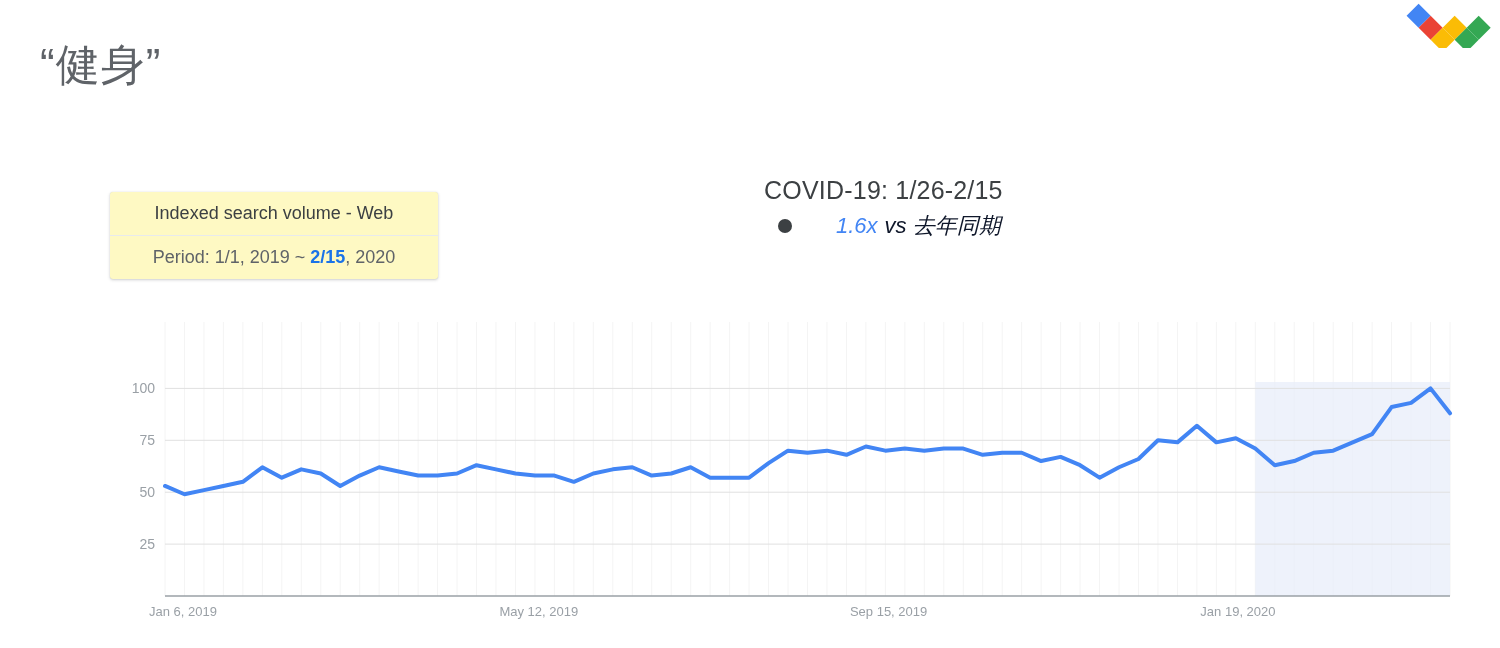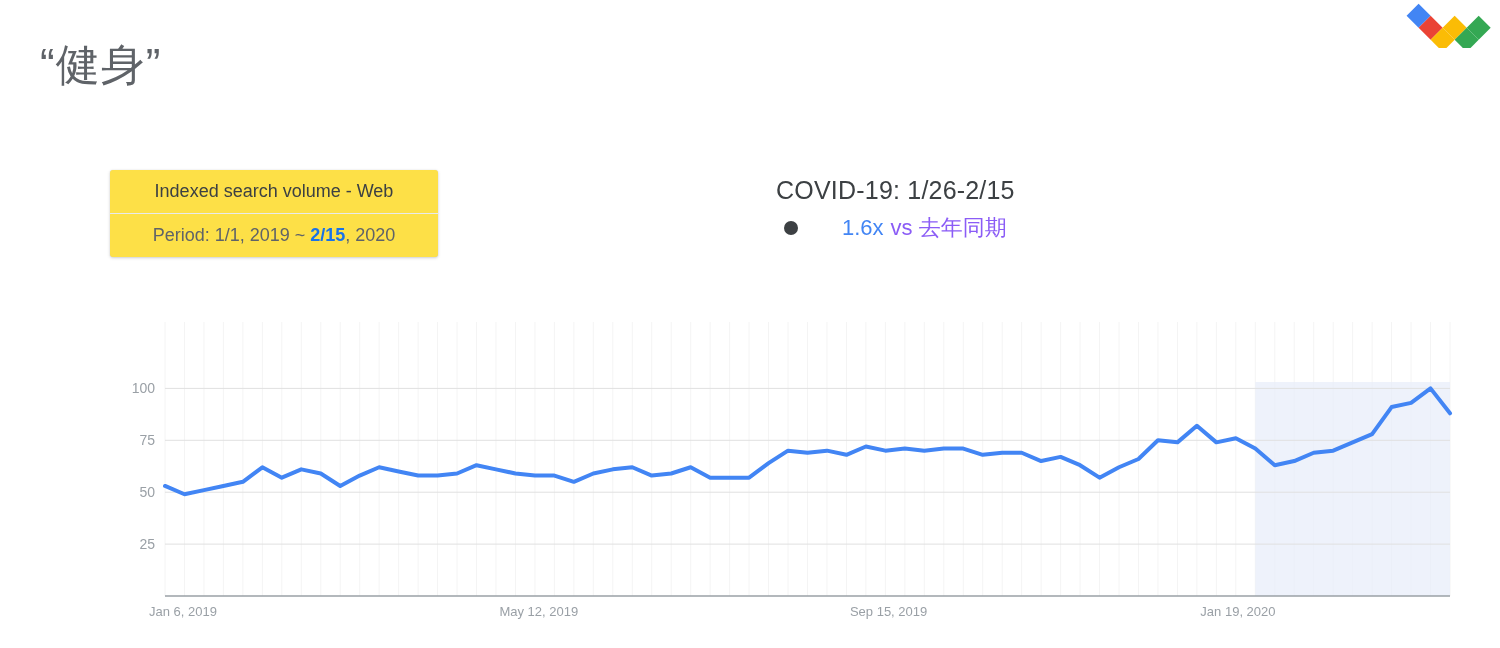--- a/index.html
+++ b/index.html
@@ -12,50 +12,50 @@
   
   .logo{position:absolute;top:-8px;right:8px;width:86px;height:56px;}
   
   .page-title{
     position:absolute;left:40px;top:39px;
     font-size:44px;color:#5f6368;font-weight:400;
     letter-spacing:1px;line-height:1.2;white-space:nowrap;
   }
   
   .info-card{
-    position:absolute;left:110px;top:170px;width:328px;
-    background:#fde047;border-radius:3px;
+    position:absolute;left:110px;top:192px;width:328px;
+    background:#fef9c3;border-radius:3px;
     box-shadow:0 1px 3px rgba(60,64,67,.25),0 0 1px rgba(60,64,67,.18);
     overflow:hidden;
   }
   .info-card-row{
     padding:11px 14px;text-align:center;
     font-size:18px;color:#5f6368;font-weight:400;white-space:nowrap;
   }
   .info-card-row.top{color:#3c4043;border-bottom:1px solid #e8eaed;}
   .info-card-row.bottom{font-size:18px;}
   .hl-blue{color:#1a73e8;font-weight:700;}
   
   .callout{position:absolute;left:748px;top:176px;text-align:right;}
   .callout-title{
     font-size:25px;color:#3c4043;font-weight:400;
     letter-spacing:.2px;white-space:nowrap;margin-bottom:6px;
   }
-  .callout-list{margin:8px;padding:0;list-style:none;}
+  .callout-list{margin:2px;padding:0;list-style:none;font-style:italic;}
   .callout-item{
     display:flex;align-items:center;
     font-size:22px;color:#3c4043;white-space:nowrap;
     margin:0 0 6px 28px;
   }
   .bullet{
     width:14px;height:14px;border-radius:50%;
     background:#3c4043;flex:0 0 auto;margin-right:44px;
   }
   .multiplier{color:#4285f4;margin-right:7px;}
-  .cmp-text{color:#8b5cf6;}
+  .cmp-text{color:#0f172a;}
   
   .chart{position:absolute;left:120px;top:322px;width:1335px;height:300px;}
   .chart svg{display:block;}
   .ytick{font-size:14px;fill:#9aa0a6;text-anchor:end;}
   .xtick{font-size:13px;fill:#9aa0a6;}
 </style>
 </head>
 <body>
 
 <div class="logo">

